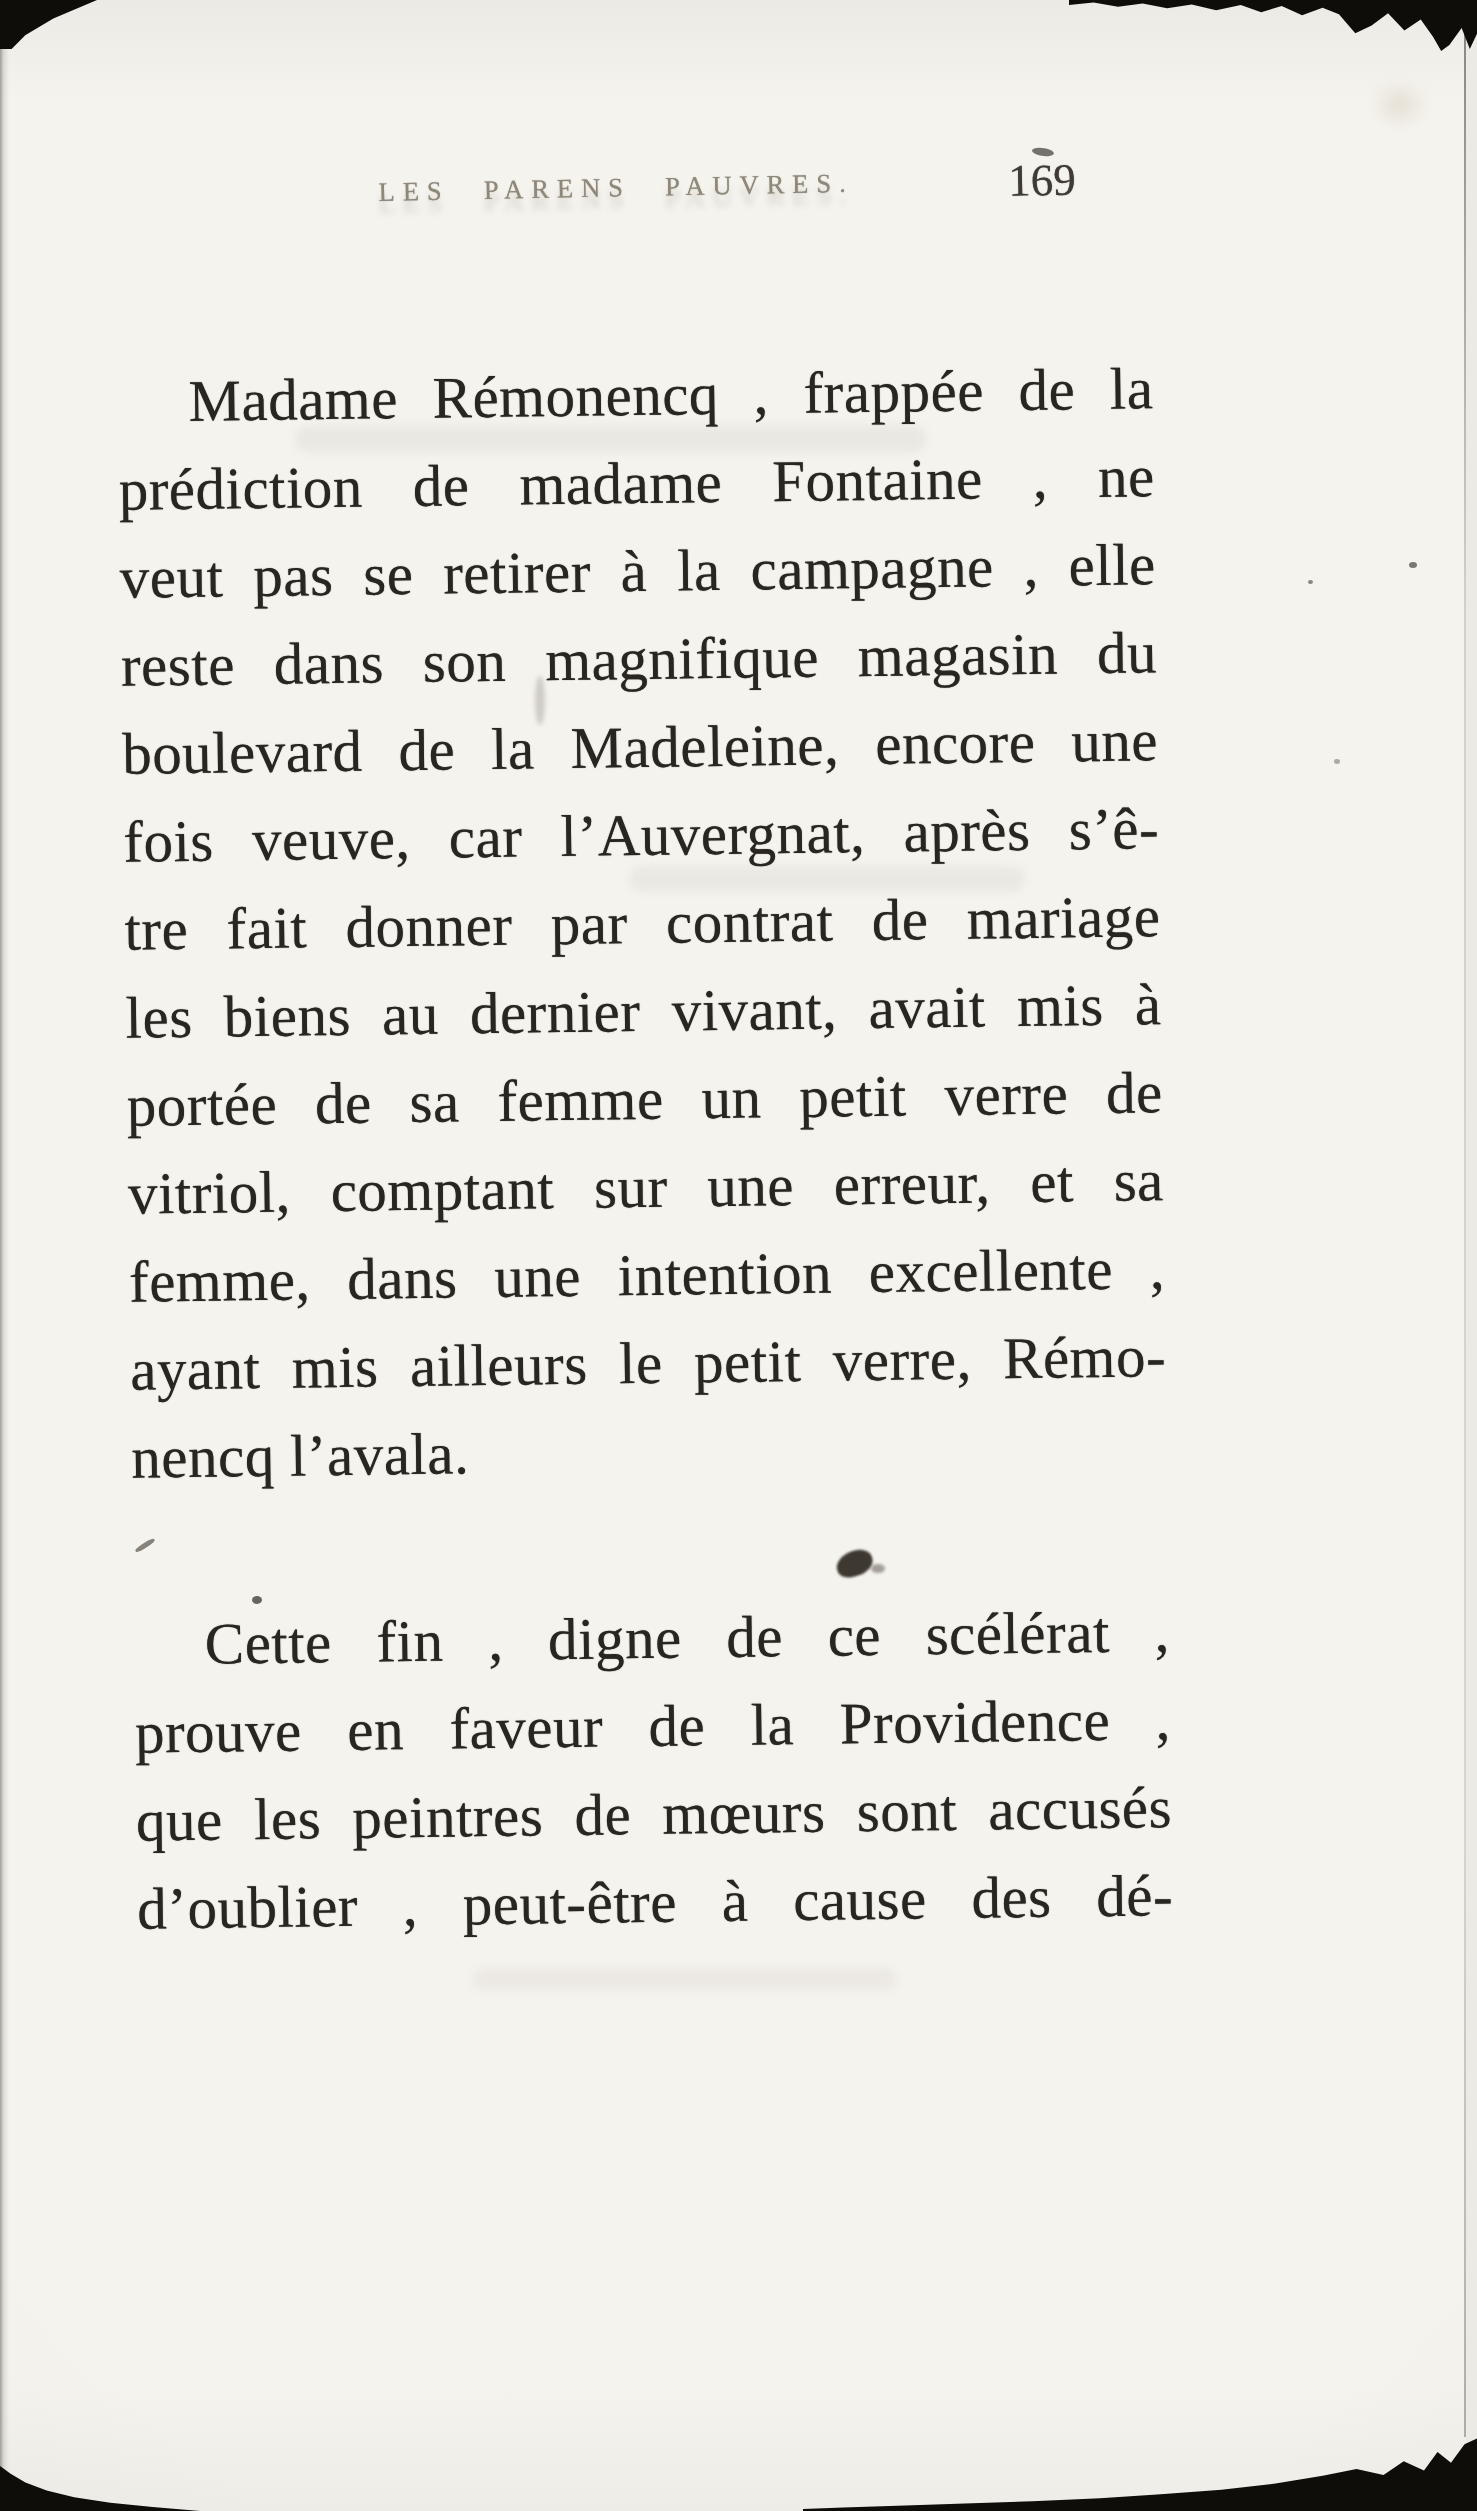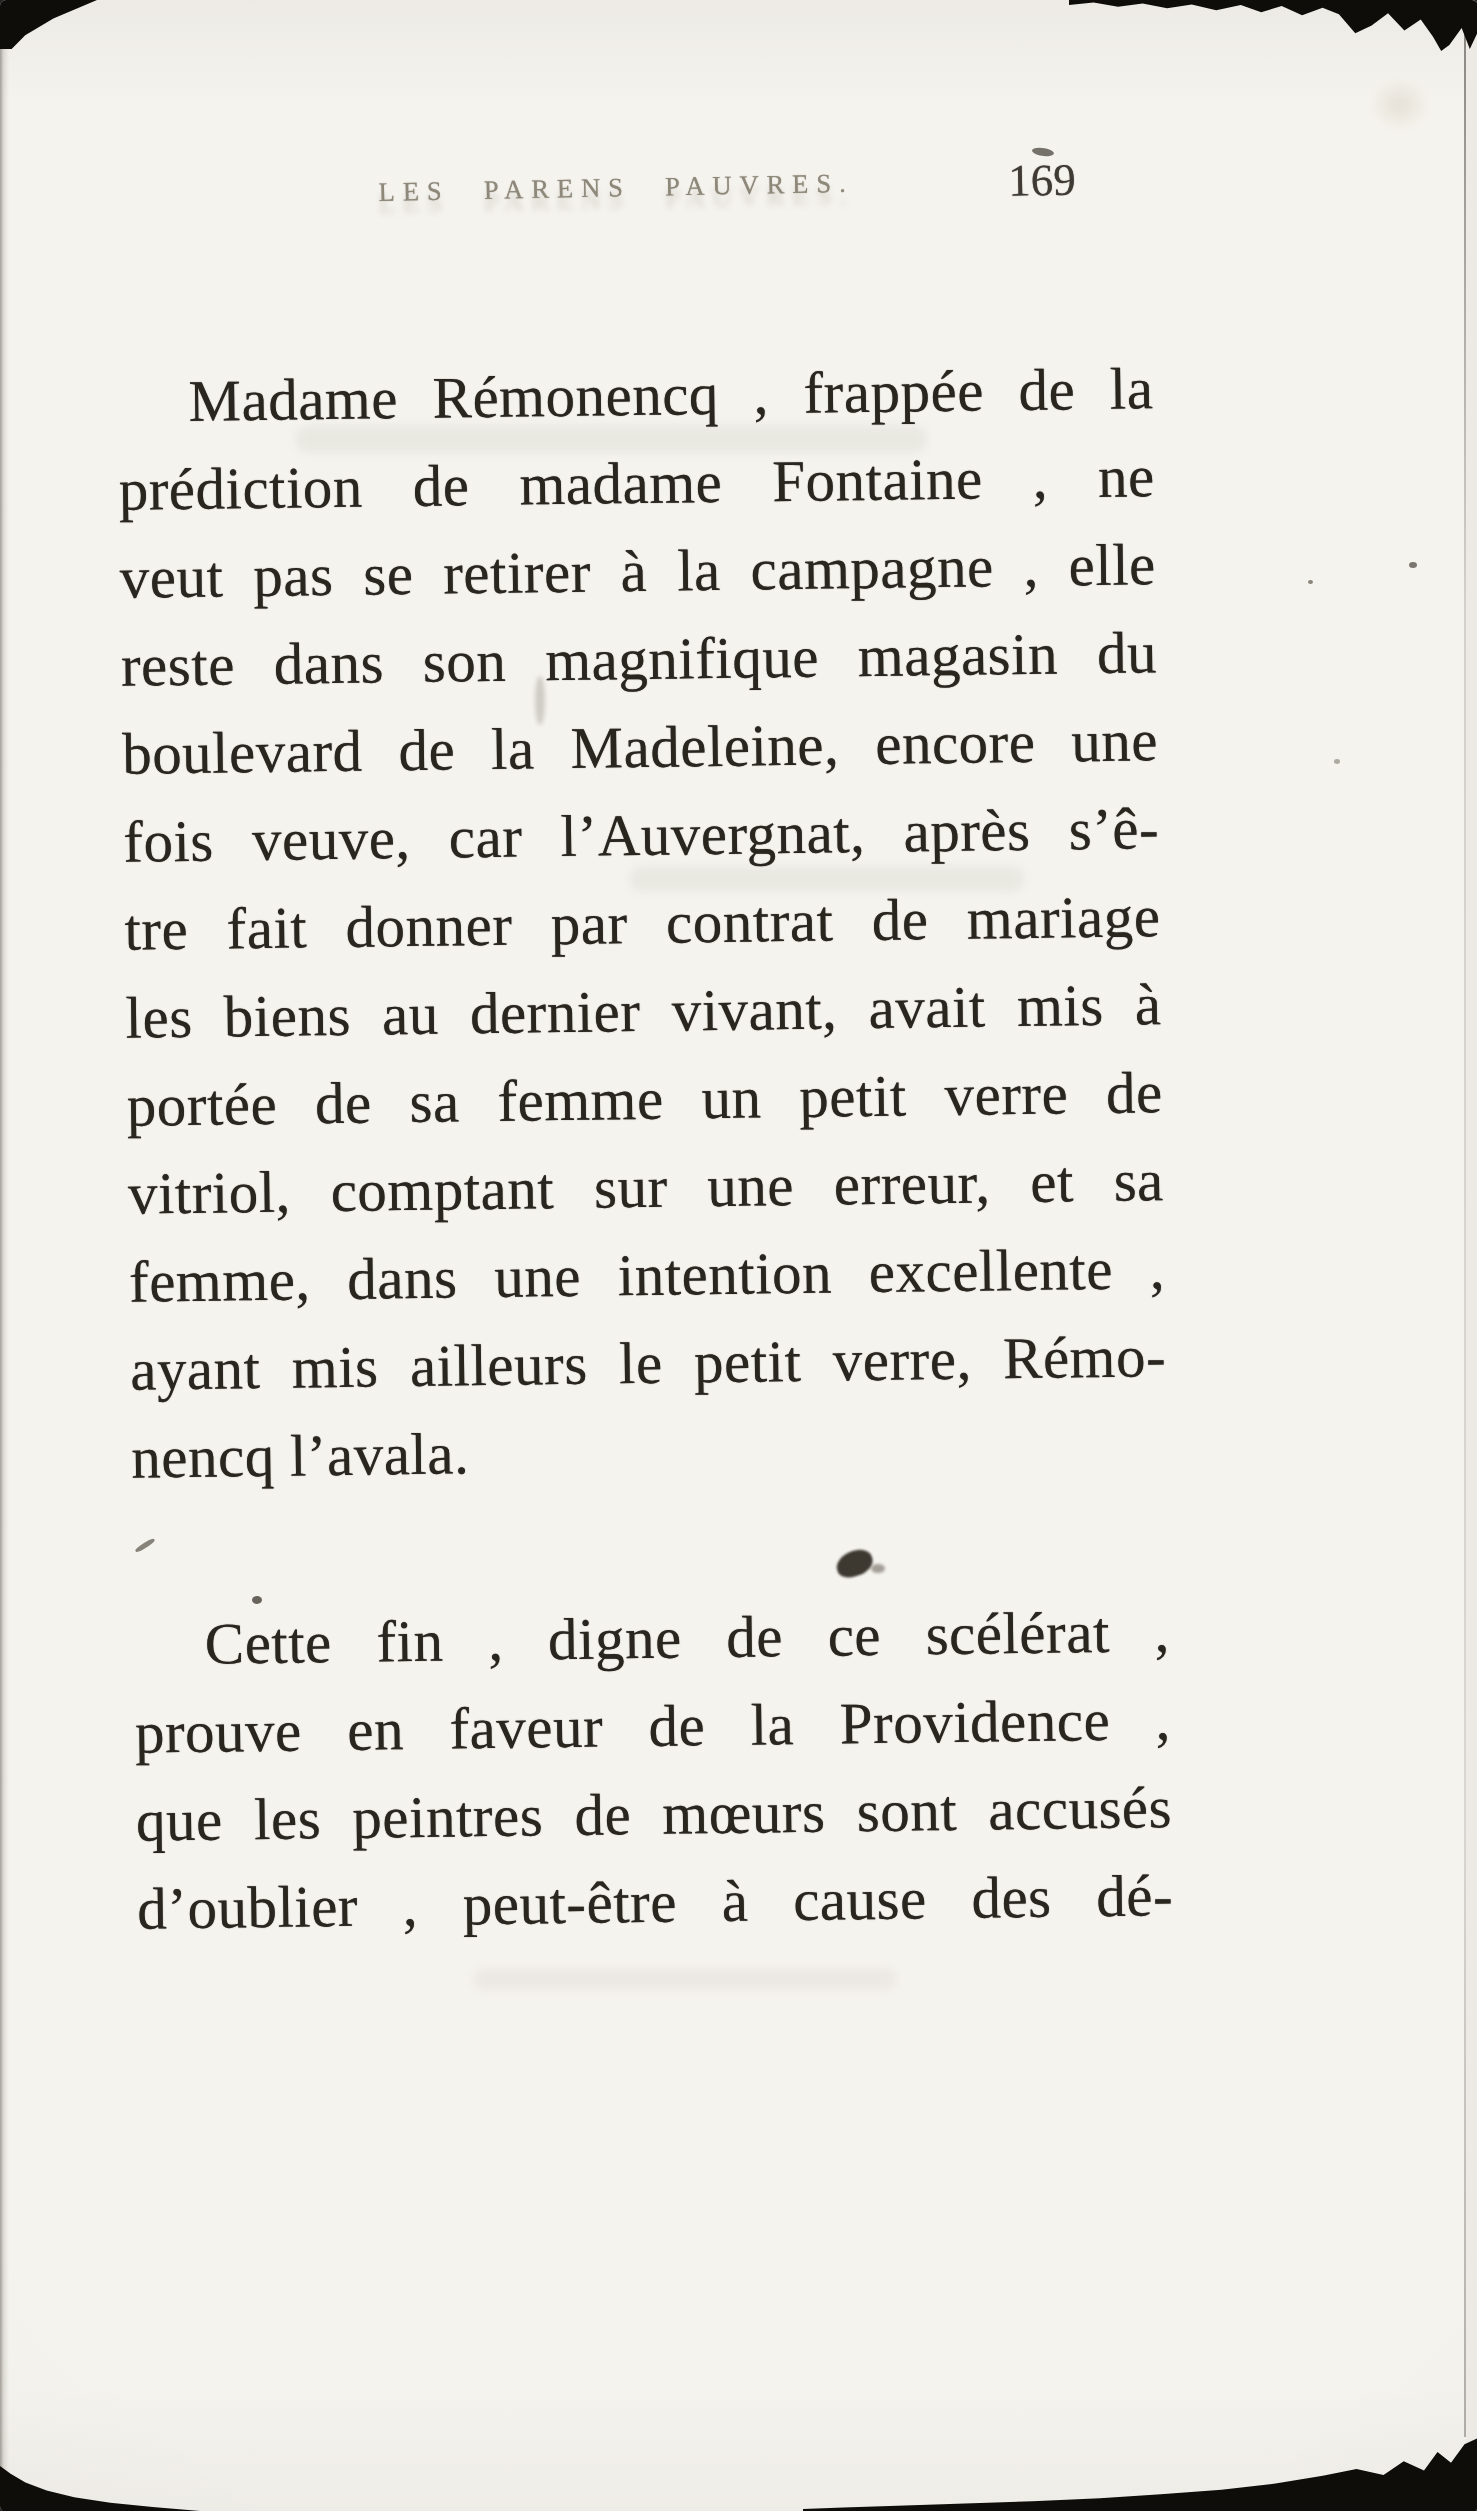--- a/index.html
+++ b/index.html
@@ -3,21 +3,20 @@
 <meta charset="utf-8">
 <style>
   html, body { margin: 0; padding: 0; background: #222; }
   .scan-page {
     position: relative;
     width: 1478px;
     height: 2512px;
     background: var(--paper, #f5f3ee);
     overflow: hidden;
     font-family: "Liberation Serif", "DejaVu Serif", serif;
-    border-radius: 6px;
   }
   
   .paper-shading {
     position: absolute; left: 0; top: 0; width: 100%; height: 100%;
     background:
       linear-gradient(180deg, rgba(70,65,58,0.05), rgba(0,0,0,0) 4%),
       linear-gradient(0deg, rgba(70,65,58,0.04), rgba(0,0,0,0) 5%),
       radial-gradient(ellipse 120% 100% at 50% 45%, rgba(0,0,0,0) 60%, rgba(60,55,48,0.06) 100%);
     pointer-events: none;
   }

